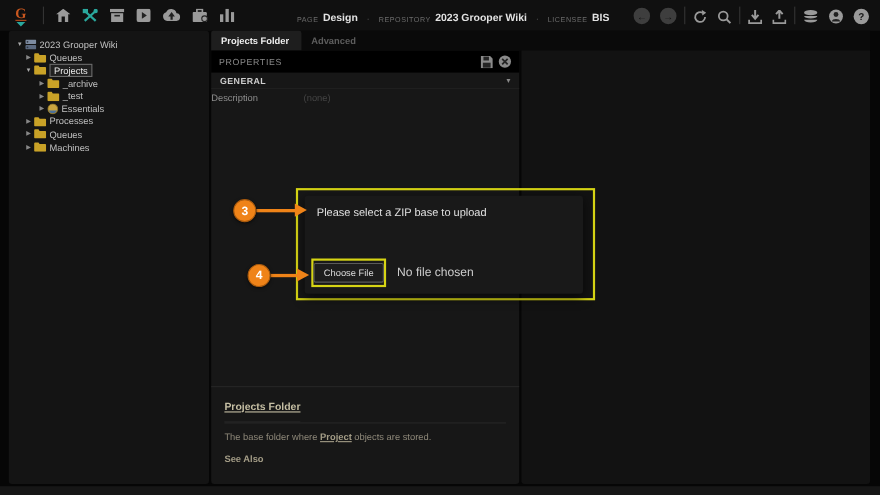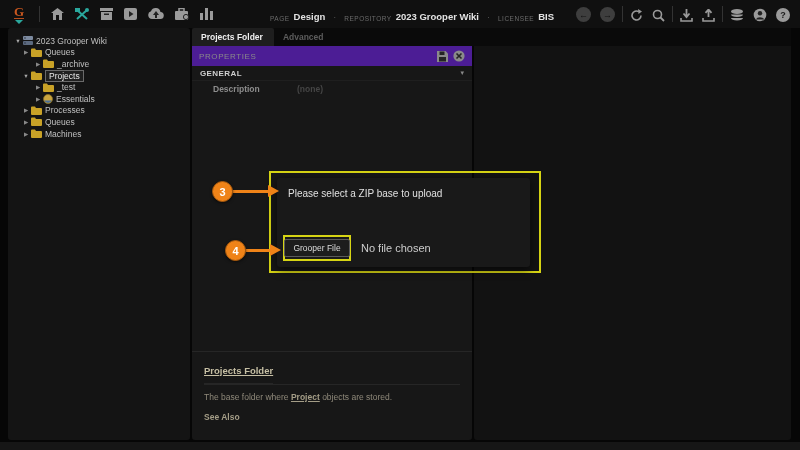--- a/index.html
+++ b/index.html
@@ -39,27 +39,27 @@
   .tree { padding-top:7px; }
   .trow { height:11.6px; display:flex; align-items:center; color:#c0c0c0; font-size:8.5px; white-space:nowrap; }
   .trow .caret { width:8px; font-size:5.5px; color:#888; text-align:center; flex:none; }
   .trow .ticon { margin:0 3px 0 1px; flex:none; display:flex; }
   .lv0 { padding-left:6px; } .lv1 { padding-left:14px; } .lv2 { padding-left:26px; }
   .sel-label { border:1px solid #6a6a6a; background:#202020; padding:0 3px; color:#e8e8e8; }
 
   
   .tab { font-size:8.5px; font-weight:bold; padding:4px 11px 4px 9px; color:#5d5d5d; }
   .tab.active { background:#1e1e1e; color:#efefef; border-radius:2px 2px 0 0; }
-  .propbar { height:20px; background:#4c1d95; display:flex; align-items:center; padding:0 7px; }
+  .propbar { height:20px; background:#000000; display:flex; align-items:center; padding:0 7px; }
   .propbar .ptitle { font-size:8px; color:#8a8a8a; letter-spacing:.6px; }
   .propbar .picons { margin-left:auto; display:flex; gap:5px; align-items:center; }
   .sectionrow { height:15px; display:flex; align-items:center; padding:0 8px; border-bottom:1px solid #1f1f1f; }
   .sectionrow .stitle { font-size:8px; font-weight:bold; color:#cfcfcf; letter-spacing:.4px; }
   .sectionrow .schev { margin-left:auto; color:#8a8a8a; font-size:7px; }
-  .fieldrow { height:15px; display:flex; align-items:center; padding-left:21px; font-size:8.5px;font-weight:bold; }
+  .fieldrow { height:15px; display:flex; align-items:center; font-size:8.5px; }
   .fieldrow .flabel { color:#8d8d8d; width:84px; }
   .fieldrow .fvalue { color:#454545; }
 
   
   .helpsec { position:absolute; left:0; bottom:0; width:280px; padding:8px 12px 10px 12px;
     border-top:1px solid #262626; }
   .help-title { font-size:9.5px; font-weight:bold; color:#c6bfa4; text-decoration:underline;
     padding-bottom:7px; border-bottom:1px solid #262626; display:inline-block; }
   .help-title-wrap { border-bottom:1px solid #262626; margin-bottom:7px; }
   .help-body { font-size:8.5px; color:#8f897a; margin-bottom:10px; }
@@ -237,37 +237,37 @@
     </div>
     <div class="trow lv1">
       <span class="caret">▶</span>
       <span class="ticon">
         <svg width="11" height="9" viewBox="0 0 11 9">
             <path d="M0 1.5 L0 8 a1 1 0 0 0 1 1 L10 9 a1 1 0 0 0 1-1 L11 3 a1 1 0 0 0 -1-1 L5 2 L4 0.5 L1 0.5 a1 1 0 0 0 -1 1 Z" fill="#c9a227"></path>
           </svg>
       </span>
       <span>Queues</span>
     </div>
+    <div class="trow lv1">
+      <span class="caret" style="color:#aaa">▼</span>
+      <span class="ticon">
+        <svg width="11" height="9" viewBox="0 0 11 9">
+            <path d="M0 1.5 L0 8 a1 1 0 0 0 1 1 L10 9 a1 1 0 0 0 1-1 L11 3 a1 1 0 0 0 -1-1 L5 2 L4 0.5 L1 0.5 a1 1 0 0 0 -1 1 Z" fill="#c9a227"></path>
+          </svg>
+      </span>
+      <span class="sel-label">Projects</span>
+    </div>
     <div class="trow lv2">
       <span class="caret">▶</span>
       <span class="ticon">
         <svg width="11" height="9" viewBox="0 0 11 9">
             <path d="M0 1.5 L0 8 a1 1 0 0 0 1 1 L10 9 a1 1 0 0 0 1-1 L11 3 a1 1 0 0 0 -1-1 L5 2 L4 0.5 L1 0.5 a1 1 0 0 0 -1 1 Z" fill="#c9a227"></path>
           </svg>
       </span>
       <span>_archive</span>
-    </div>
-    <div class="trow lv1">
-      <span class="caret" style="color:#aaa">▼</span>
-      <span class="ticon">
-        <svg width="11" height="9" viewBox="0 0 11 9">
-            <path d="M0 1.5 L0 8 a1 1 0 0 0 1 1 L10 9 a1 1 0 0 0 1-1 L11 3 a1 1 0 0 0 -1-1 L5 2 L4 0.5 L1 0.5 a1 1 0 0 0 -1 1 Z" fill="#c9a227"></path>
-          </svg>
-      </span>
-      <span class="sel-label">Projects</span>
     </div>
     <div class="trow lv2">
       <span class="caret">▶</span>
       <span class="ticon">
         <svg width="11" height="9" viewBox="0 0 11 9">
             <path d="M0 1.5 L0 8 a1 1 0 0 0 1 1 L10 9 a1 1 0 0 0 1-1 L11 3 a1 1 0 0 0 -1-1 L5 2 L4 0.5 L1 0.5 a1 1 0 0 0 -1 1 Z" fill="#c9a227"></path>
           </svg>
       </span>
       <span>_test</span>
     </div>
@@ -355,21 +355,21 @@
     <div class="help-seealso">See Also</div>
   </div>
 </div>
 
 <div class="abs rightpanel"></div>
 
 <div class="abs dlg-outline"></div>
 <div class="abs dialog">
   <div class="dlg-msg">Please select a ZIP base to upload</div>
   <div class="choose-wrap">
-    <span class="choose-btn">Grooper File</span>
+    <span class="choose-btn">Choose File</span>
   </div>
   <span class="nofile">No file chosen</span>
 </div>
 
 <div class="abs numcirc" style="left:212px; top:181px;">
   <span>3</span>
 </div>
 <div class="abs arrowline" style="left:233px; top:190px; width:36px;"></div>
 <div class="abs arrowhead" style="left:268px; top:185px;"></div>
 

